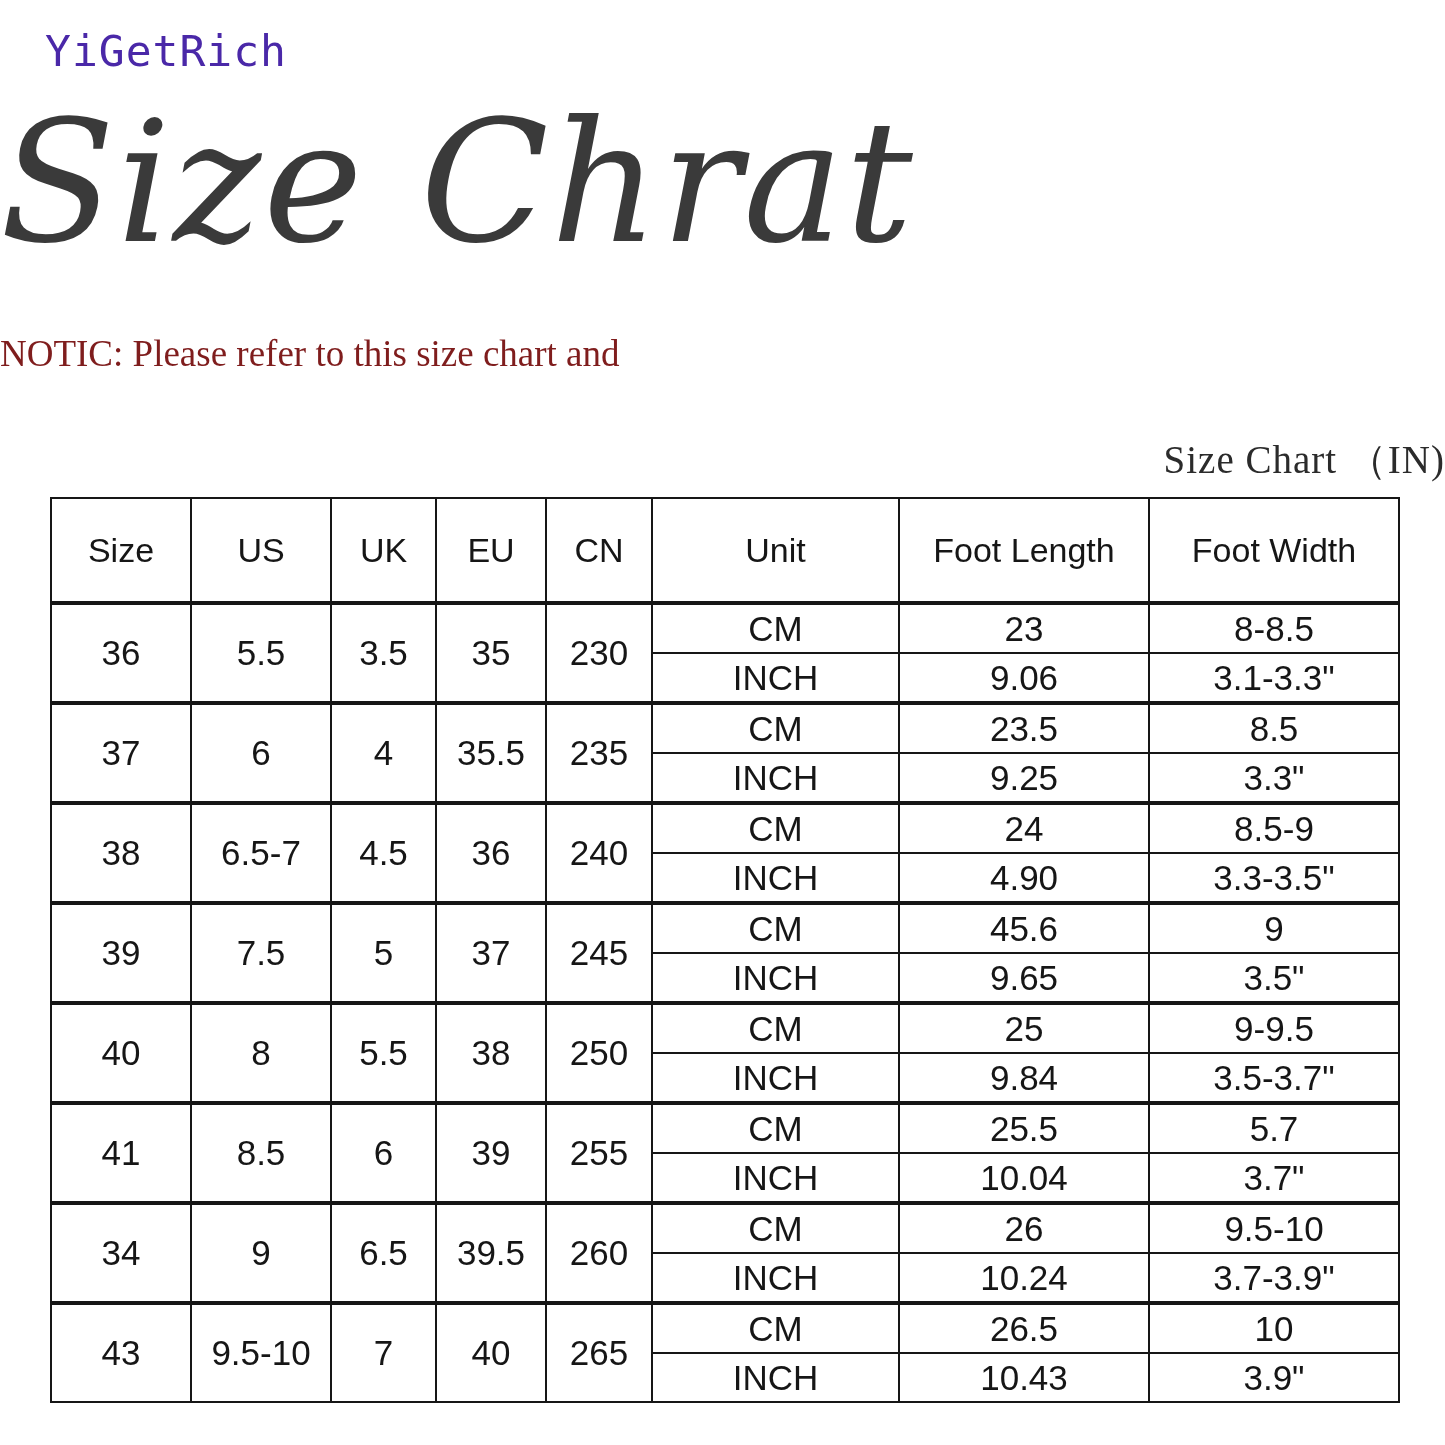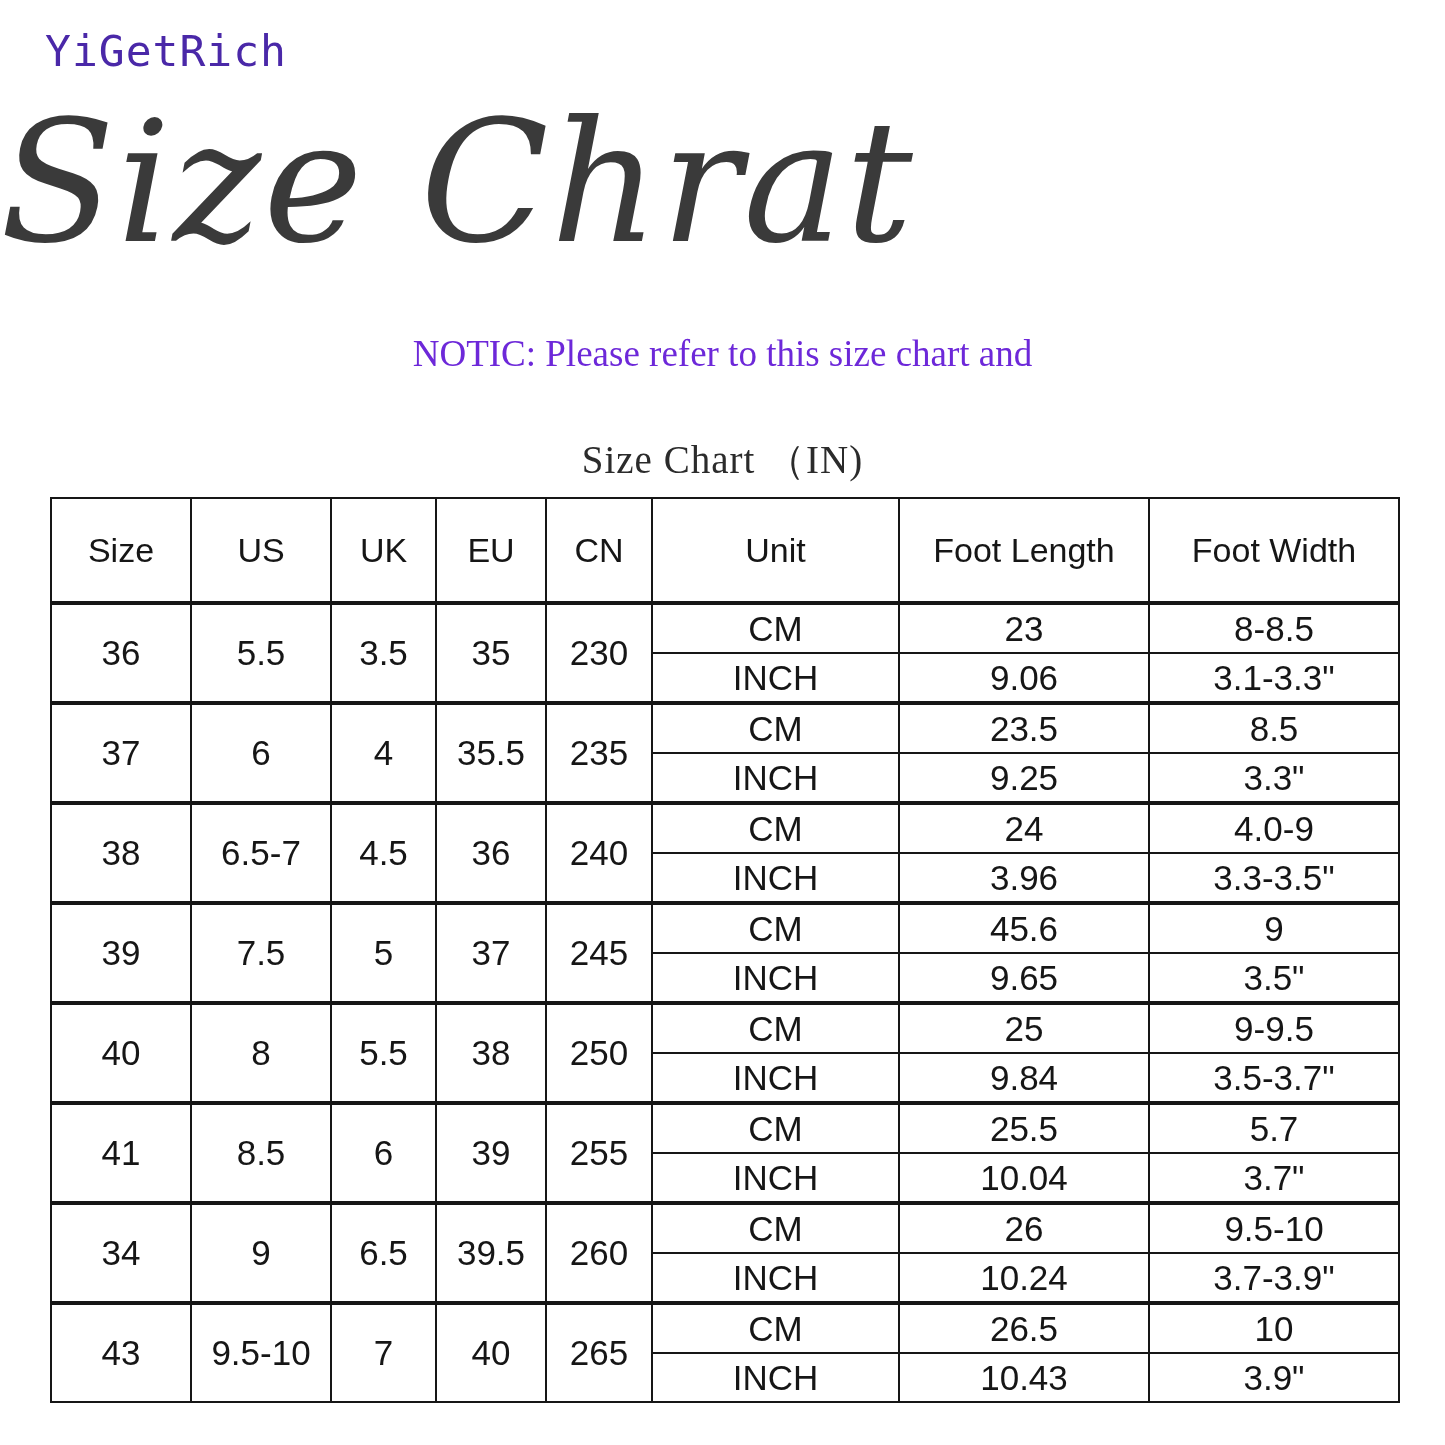--- a/index.html
+++ b/index.html
@@ -41,33 +41,32 @@
     color: #3a3a3a;
     letter-spacing: 2px;
     white-space: nowrap;
   }
 
   .notice {
     position: absolute;
     top: 328px;
     left: 0;
     width: 1445px;
-    text-align: center;
     font-family: "Liberation Serif", serif;
     font-size: 37px;
     line-height: 52px;
-    color: #6d28d9;
+    color: #7f1d1d;
   }
 
   .subtitle {
     position: absolute;
     top: 433px;
     left: 0;
     width: 1445px;
-    text-align: center;
+    text-align: right;
     font-family: "Liberation Serif", serif;
     font-size: 39px;
     color: #2b2b2b;
     letter-spacing: 1px;
   }
 
   table.size-table {
     position: absolute;
     left: 50px;
     top: 497px;
@@ -180,25 +179,25 @@
       </tr>
 
       <tr class="block-start">
         <td rowspan="2">38</td>
         <td rowspan="2">6.5-7</td>
         <td rowspan="2">4.5</td>
         <td rowspan="2">36</td>
         <td rowspan="2">240</td>
         <td>CM</td>
         <td>24</td>
-        <td>4.0-9</td>
-      </tr>
-      <tr>
-        <td>INCH</td>
-        <td>3.96</td>
+        <td>8.5-9</td>
+      </tr>
+      <tr>
+        <td>INCH</td>
+        <td>4.90</td>
         <td>3.3-3.5"</td>
       </tr>
 
       <tr class="block-start">
         <td rowspan="2">39</td>
         <td rowspan="2">7.5</td>
         <td rowspan="2">5</td>
         <td rowspan="2">37</td>
         <td rowspan="2">245</td>
         <td>CM</td>

